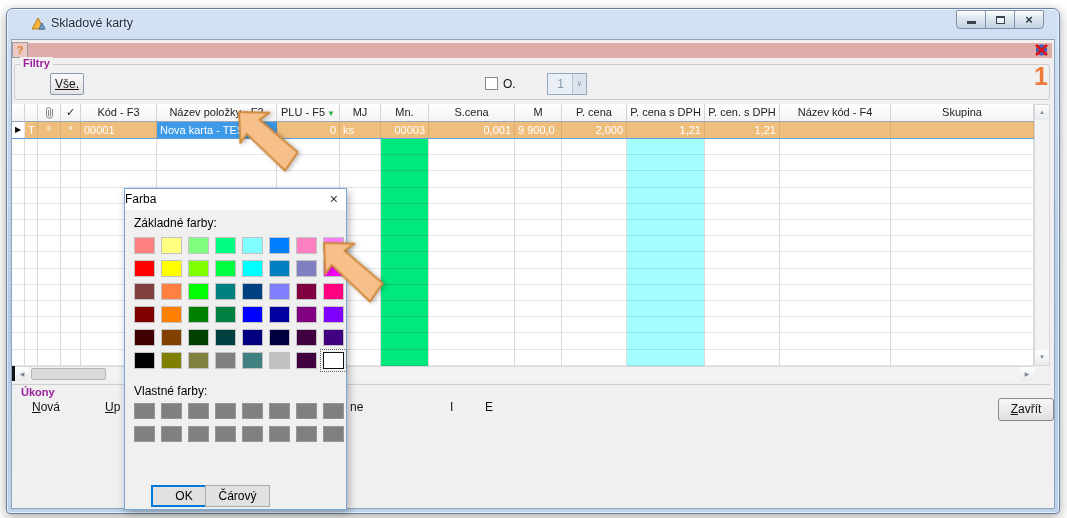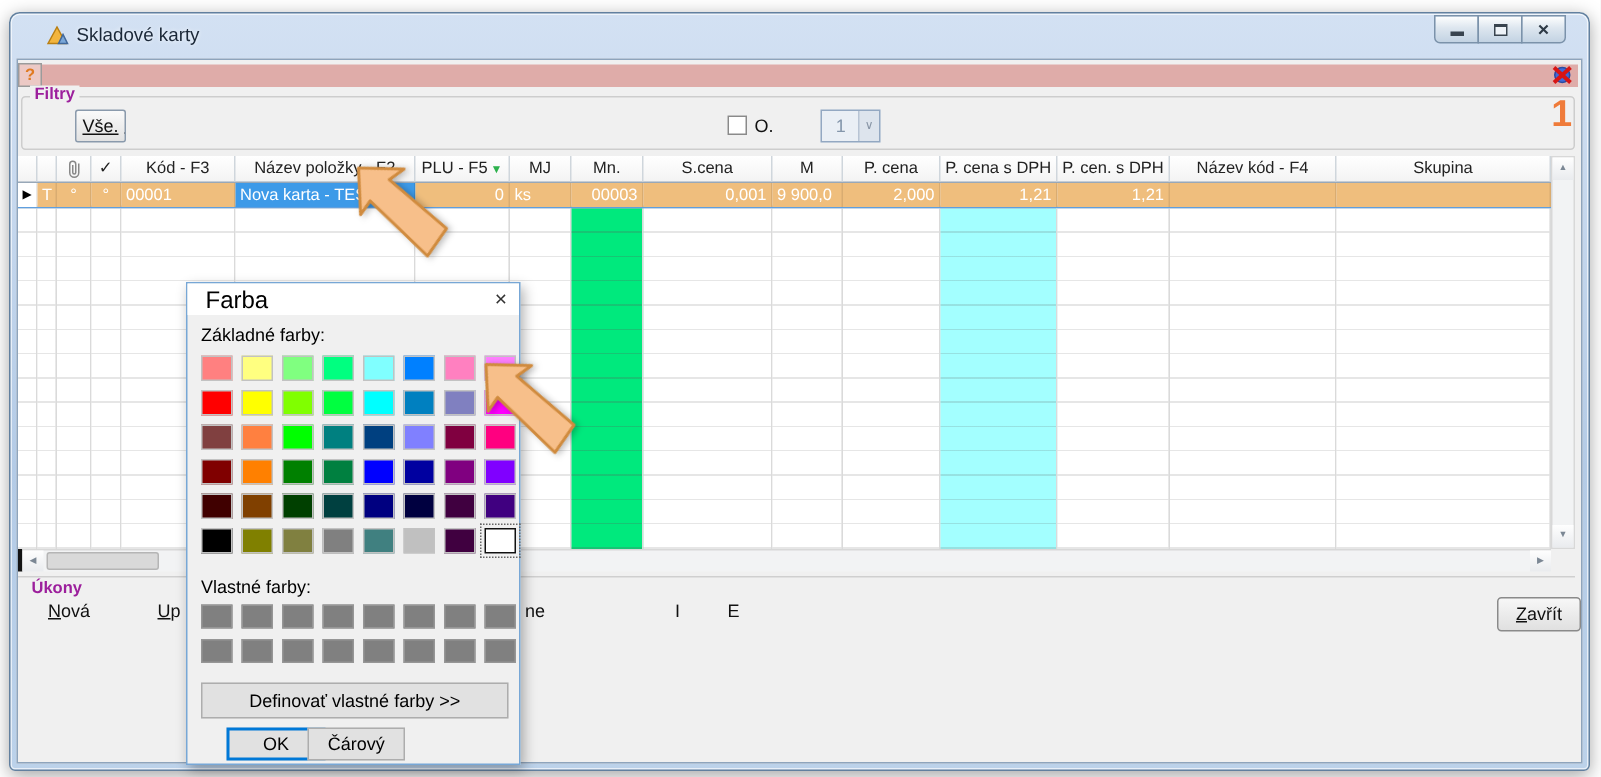--- a/index.html
+++ b/index.html
@@ -84,21 +84,21 @@
   #actions-sep{position:absolute;left:0;top:344px;width:1038px;border-top:1px solid #cfcfcf;}
   .lg-ukony{left:6px;top:346px;}
   .act{position:absolute;top:360px;font-size:12px;color:#111;}
   .btn-close{position:absolute;left:986px;top:358px;width:56px;height:23px;background:linear-gradient(#f7f7f7,#e0e0e0);
     border:1px solid #8a8a8a;border-radius:3px;font-size:12px;color:#111;text-align:center;line-height:21px;}
 
   
   .dialog{position:absolute;left:112px;top:148px;width:223px;height:322px;background:#f0f0f0;
     border:1px solid #77a7d6;box-shadow:2px 3px 8px rgba(0,0,0,.3);z-index:10;}
   .dlg-title{position:absolute;left:0;top:0;right:0;height:21px;background:#ffffff;}
-  .dlg-title-text{position:absolute;left:12px;top:3px;font-size:16px;color:#000;}
+  .dlg-title-text{position:absolute;left:0;top:3px;font-size:12px;color:#000;}
   .dlg-close{position:absolute;right:8px;top:2px;font-size:14px;color:#333;}
   .dlg-label{position:absolute;font-size:12px;color:#000;}
   #basic-grid{display:grid;grid-template-columns:repeat(8,21px);column-gap:6px;row-gap:6px;position:absolute;left:9px;top:48px;}
   .swatch{width:21px;height:17px;border:1px solid #c2c2c2;}
   .swatch.selected{border:1px solid #111;outline:1px dotted #666;outline-offset:2px;}
   #custom-grid{display:grid;grid-template-columns:repeat(8,21px);column-gap:6px;row-gap:7px;position:absolute;left:9px;top:214px;}
   .cswatch{width:21px;height:16px;border:1px solid #969696;}
   .btn-define{position:absolute;left:9px;top:266px;width:205px;height:24px;background:#e1e1e1;border:1px solid #adadad;
     font-size:12px;color:#000;text-align:center;line-height:22px;}
   .btn-ok{position:absolute;left:26px;top:296px;width:66px;height:22px;background:#e1e1e1;border:2px solid #0078d7;
@@ -303,21 +303,20 @@
           <div class="cswatch" style="background: rgb(128, 128, 128);"></div>
           <div class="cswatch" style="background: rgb(128, 128, 128);"></div>
           <div class="cswatch" style="background: rgb(128, 128, 128);"></div>
           <div class="cswatch" style="background: rgb(128, 128, 128);"></div>
           <div class="cswatch" style="background: rgb(128, 128, 128);"></div>
           <div class="cswatch" style="background: rgb(128, 128, 128);"></div>
           <div class="cswatch" style="background: rgb(128, 128, 128);"></div>
           <div class="cswatch" style="background: rgb(128, 128, 128);"></div>
           <div class="cswatch" style="background: rgb(128, 128, 128);"></div>
         </div>
-      <div class="btn-define">Definovať vlastné farby &gt;&gt;</div>
       <div class="btn-ok">OK</div>
       <div class="btn-cancel">Čárový</div>
     </div>
 
     <svg class="cursor" style="left:204px;top:70px;transform:rotate(-45deg);transform-origin:23px 2px;" width="46" height="80" viewBox="0 0 46 80">
       <polygon points="23,2 44,24 32,22 36,72 14,76 13,23 2,25" fill="#f7bf8a" stroke="#d08b3e" stroke-width="2" stroke-linejoin="round"></polygon>
     </svg>
     <svg class="cursor" style="left:289px;top:201px;transform:rotate(-45deg);transform-origin:23px 2px;" width="46" height="80" viewBox="0 0 46 80">
       <polygon points="23,2 44,24 32,22 36,72 14,76 13,23 2,25" fill="#f7bf8a" stroke="#d08b3e" stroke-width="2" stroke-linejoin="round"></polygon>
     </svg>

